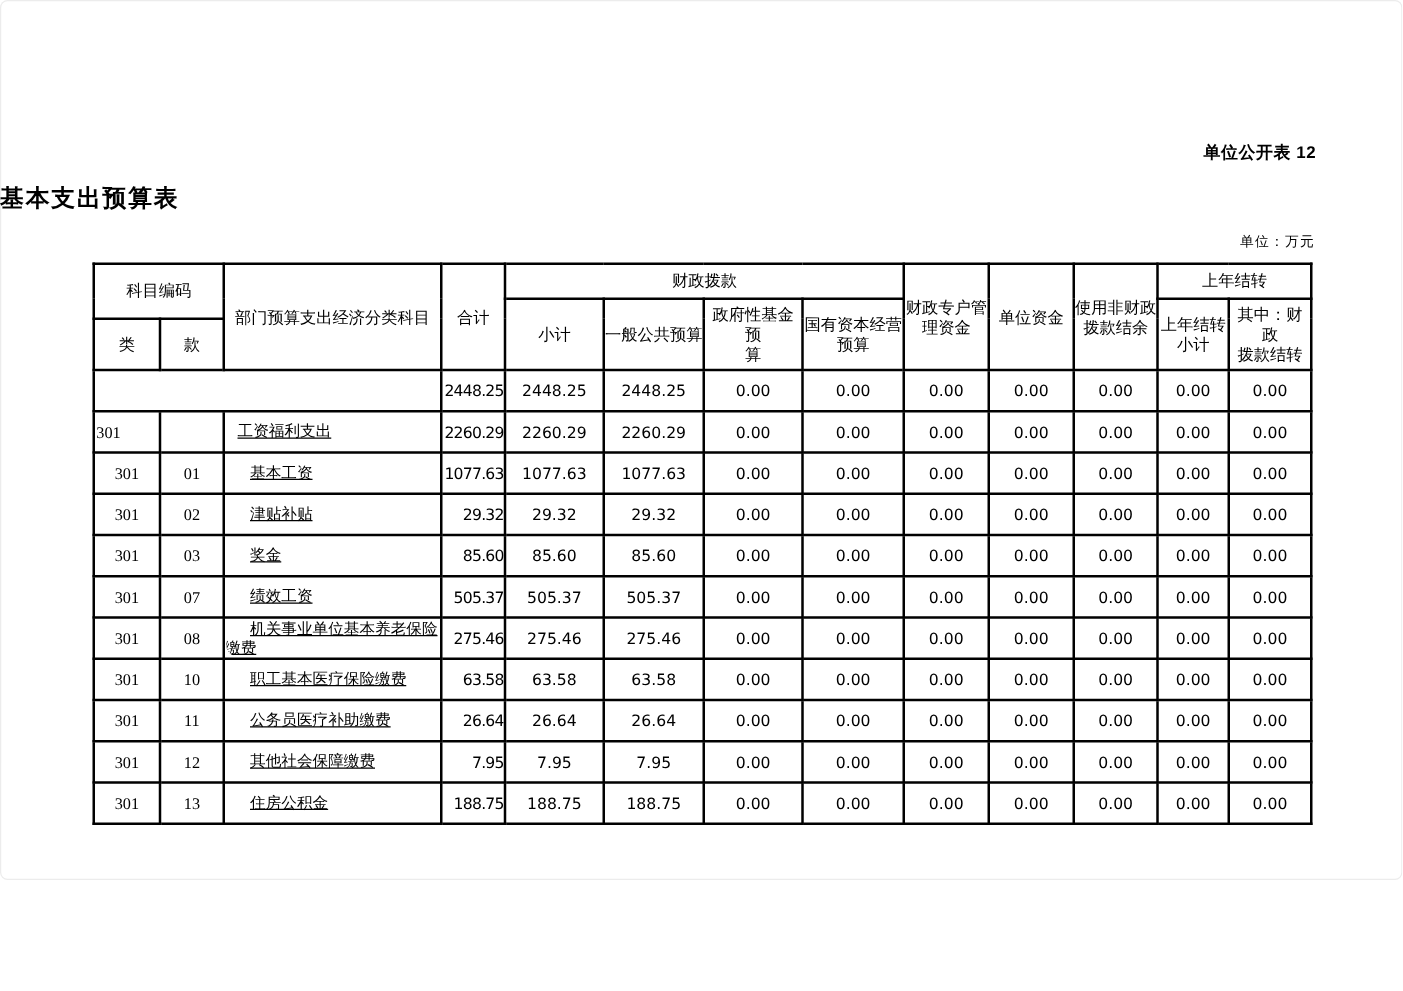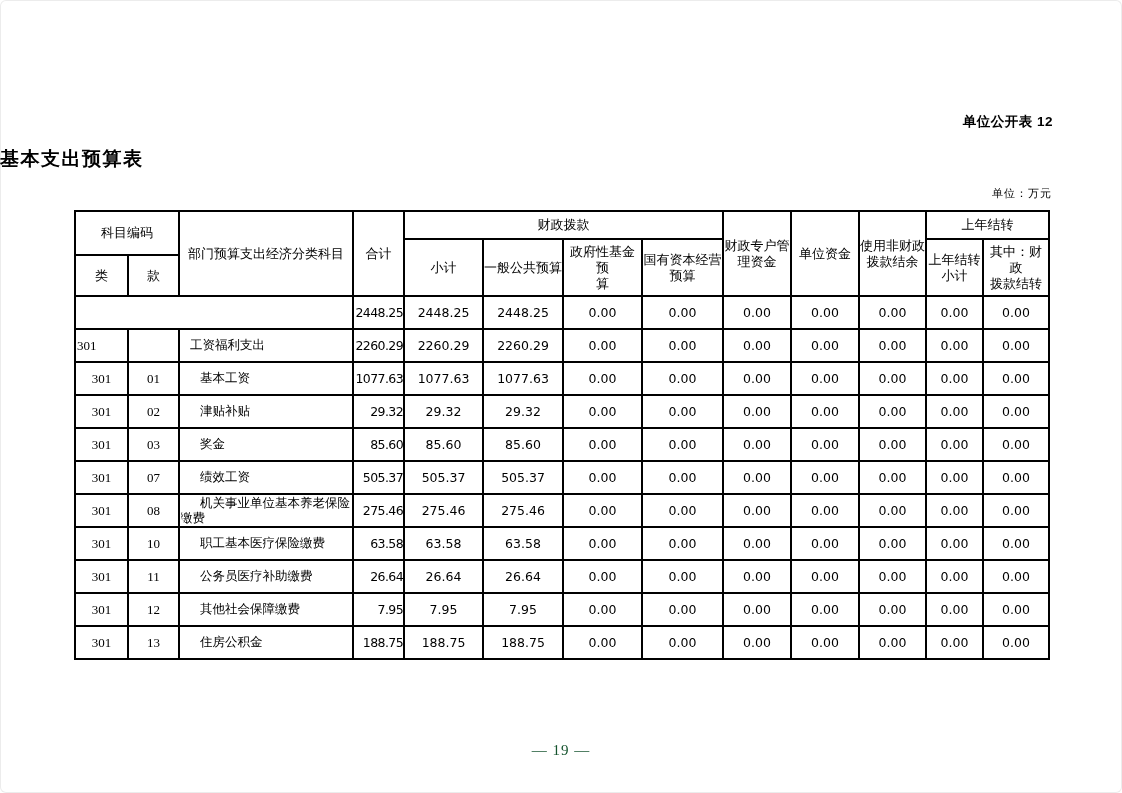--- a/index.html
+++ b/index.html
@@ -1,17 +1,17 @@
 <!DOCTYPE html>
 <html><head>
 <meta charset="utf-8">
 <style>
   html,body { margin:0; padding:0; background:#fff; }
   .page {
-    position:relative; width:1122px; height:793px; background:#ffffff;
+    position:relative; width:1122px; height:704px; background:#ffffff;
     font-family:"Liberation Sans", sans-serif; color:#000;
     box-shadow: inset 0 0 0 1px #ececec; border-radius:6px; overflow:hidden;
   }
   .corner-note {
     position:absolute; top:113px; right:69px;
     font-size:13.5px; font-weight:600; letter-spacing:0.5px;
   }
   .doc-title {
     position:absolute; top:146px; left:0; width:100%;
     text-align:left; font-size:19px; font-weight:bold; letter-spacing:1.5px;
@@ -33,21 +33,21 @@
   }
   .budget thead tr.hr1 { height:28px;margin-top:28px; }
   .budget thead tr.hr2 { height:16px; }
   .budget thead tr.hr3 { height:41px; }
   .budget tbody tr { height:33px; }
   td.code {
     font-family:"Liberation Serif", serif; font-size:13px; text-align:center;
   }
   td.code-l { text-align:left; padding-left:1px; }
   td.name {
-    font-size:12.5px; text-align:left; white-space:pre-line; line-height:15px;
+    font-size:12.5px; text-align:left; white-space:pre-line; line-height:15px;text-decoration:underline;
   }
   td.name.lvl1 { text-indent:10px; }
   td.name.lvl2 { text-indent:20px;border-radius:11px; }
   td.num {
     font-family:"DejaVu Sans", sans-serif; font-size:12.5px;
     text-align:center; white-space:nowrap;
   }
   td.num.total { text-align:right; letter-spacing:-0.6px; }
   .page-footer {
     position:absolute; top:702px; left:0; width:100%;

